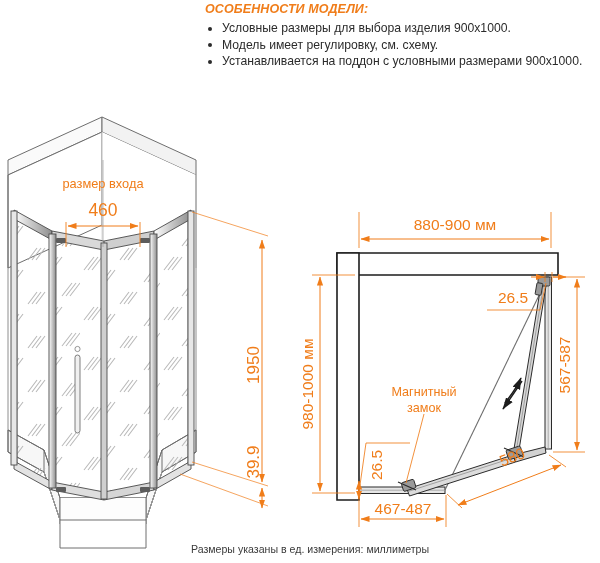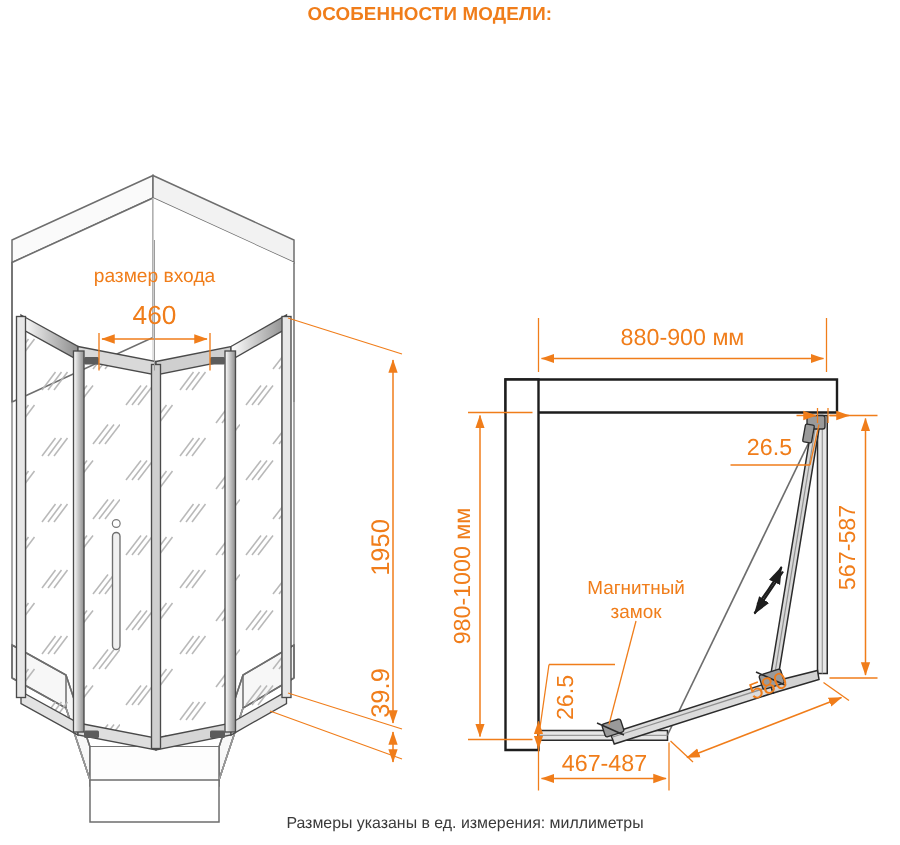--- a/index.html
+++ b/index.html
@@ -29,20 +29,21 @@
     top: 2px;
     width: 390px;
   }
   .features-title {
     color: #F07D1A;
     font-size: 12.5px;
     font-weight: bold;
     letter-spacing: 0.1px;
     line-height: 15px;
     margin: 0 0 3px 0;
+    font-style: italic;
   }
   .feature-list {
     list-style: none;
     margin: 0;
     padding: 0;
   }
   .feature-item {
     position: relative;
     color: #2b2b2b;
     font-size: 12.2px;
@@ -79,20 +80,25 @@
     font-size: 10.6px;
   }
 </style>
 </head>
 <body>
 
 <div id="page">
 
   <div class="features">
     <div class="features-title">ОСОБЕННОСТИ МОДЕЛИ:</div>
+    <ul class="feature-list">
+      <li class="feature-item">Условные размеры для выбора изделия 900x1000.</li>
+      <li class="feature-item">Модель имеет регулировку, см. схему.</li>
+      <li class="feature-item">Устанавливается на поддон с условными размерами 900x1000.</li>
+    </ul>
   </div>
 
   <svg class="svg-layer" width="600" height="563" viewBox="0 0 600 563">
     <defs>
       <marker id="arrO" markerWidth="9" markerHeight="7" refX="8.5" refY="3.5" orient="auto">
         <polygon points="0,0.4 9,3.5 0,6.6" fill="#F07D1A"></polygon>
       </marker>
       <marker id="arrOs" markerWidth="9" markerHeight="7" refX="0.5" refY="3.5" orient="auto">
         <polygon points="9,0.4 0,3.5 9,6.6" fill="#F07D1A"></polygon>
       </marker>

